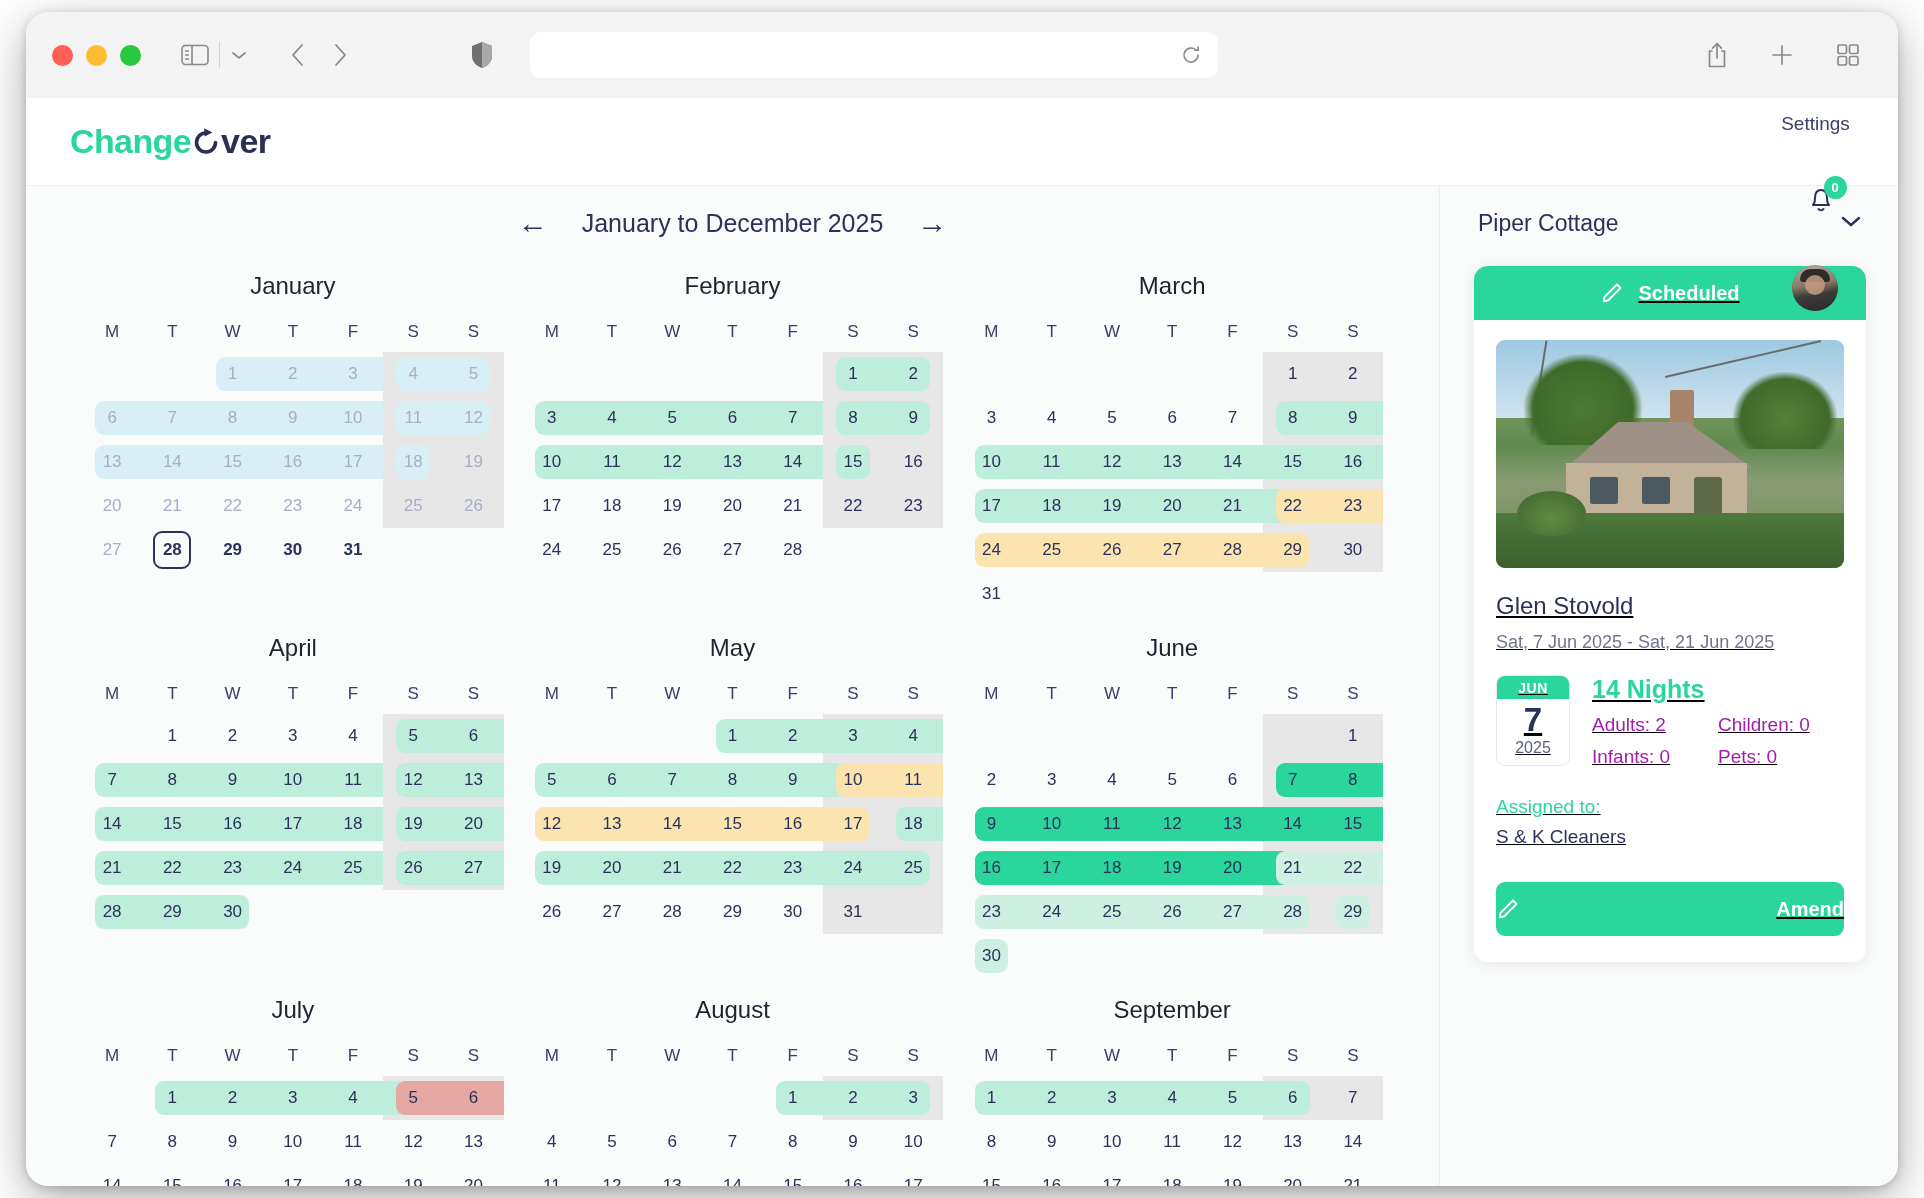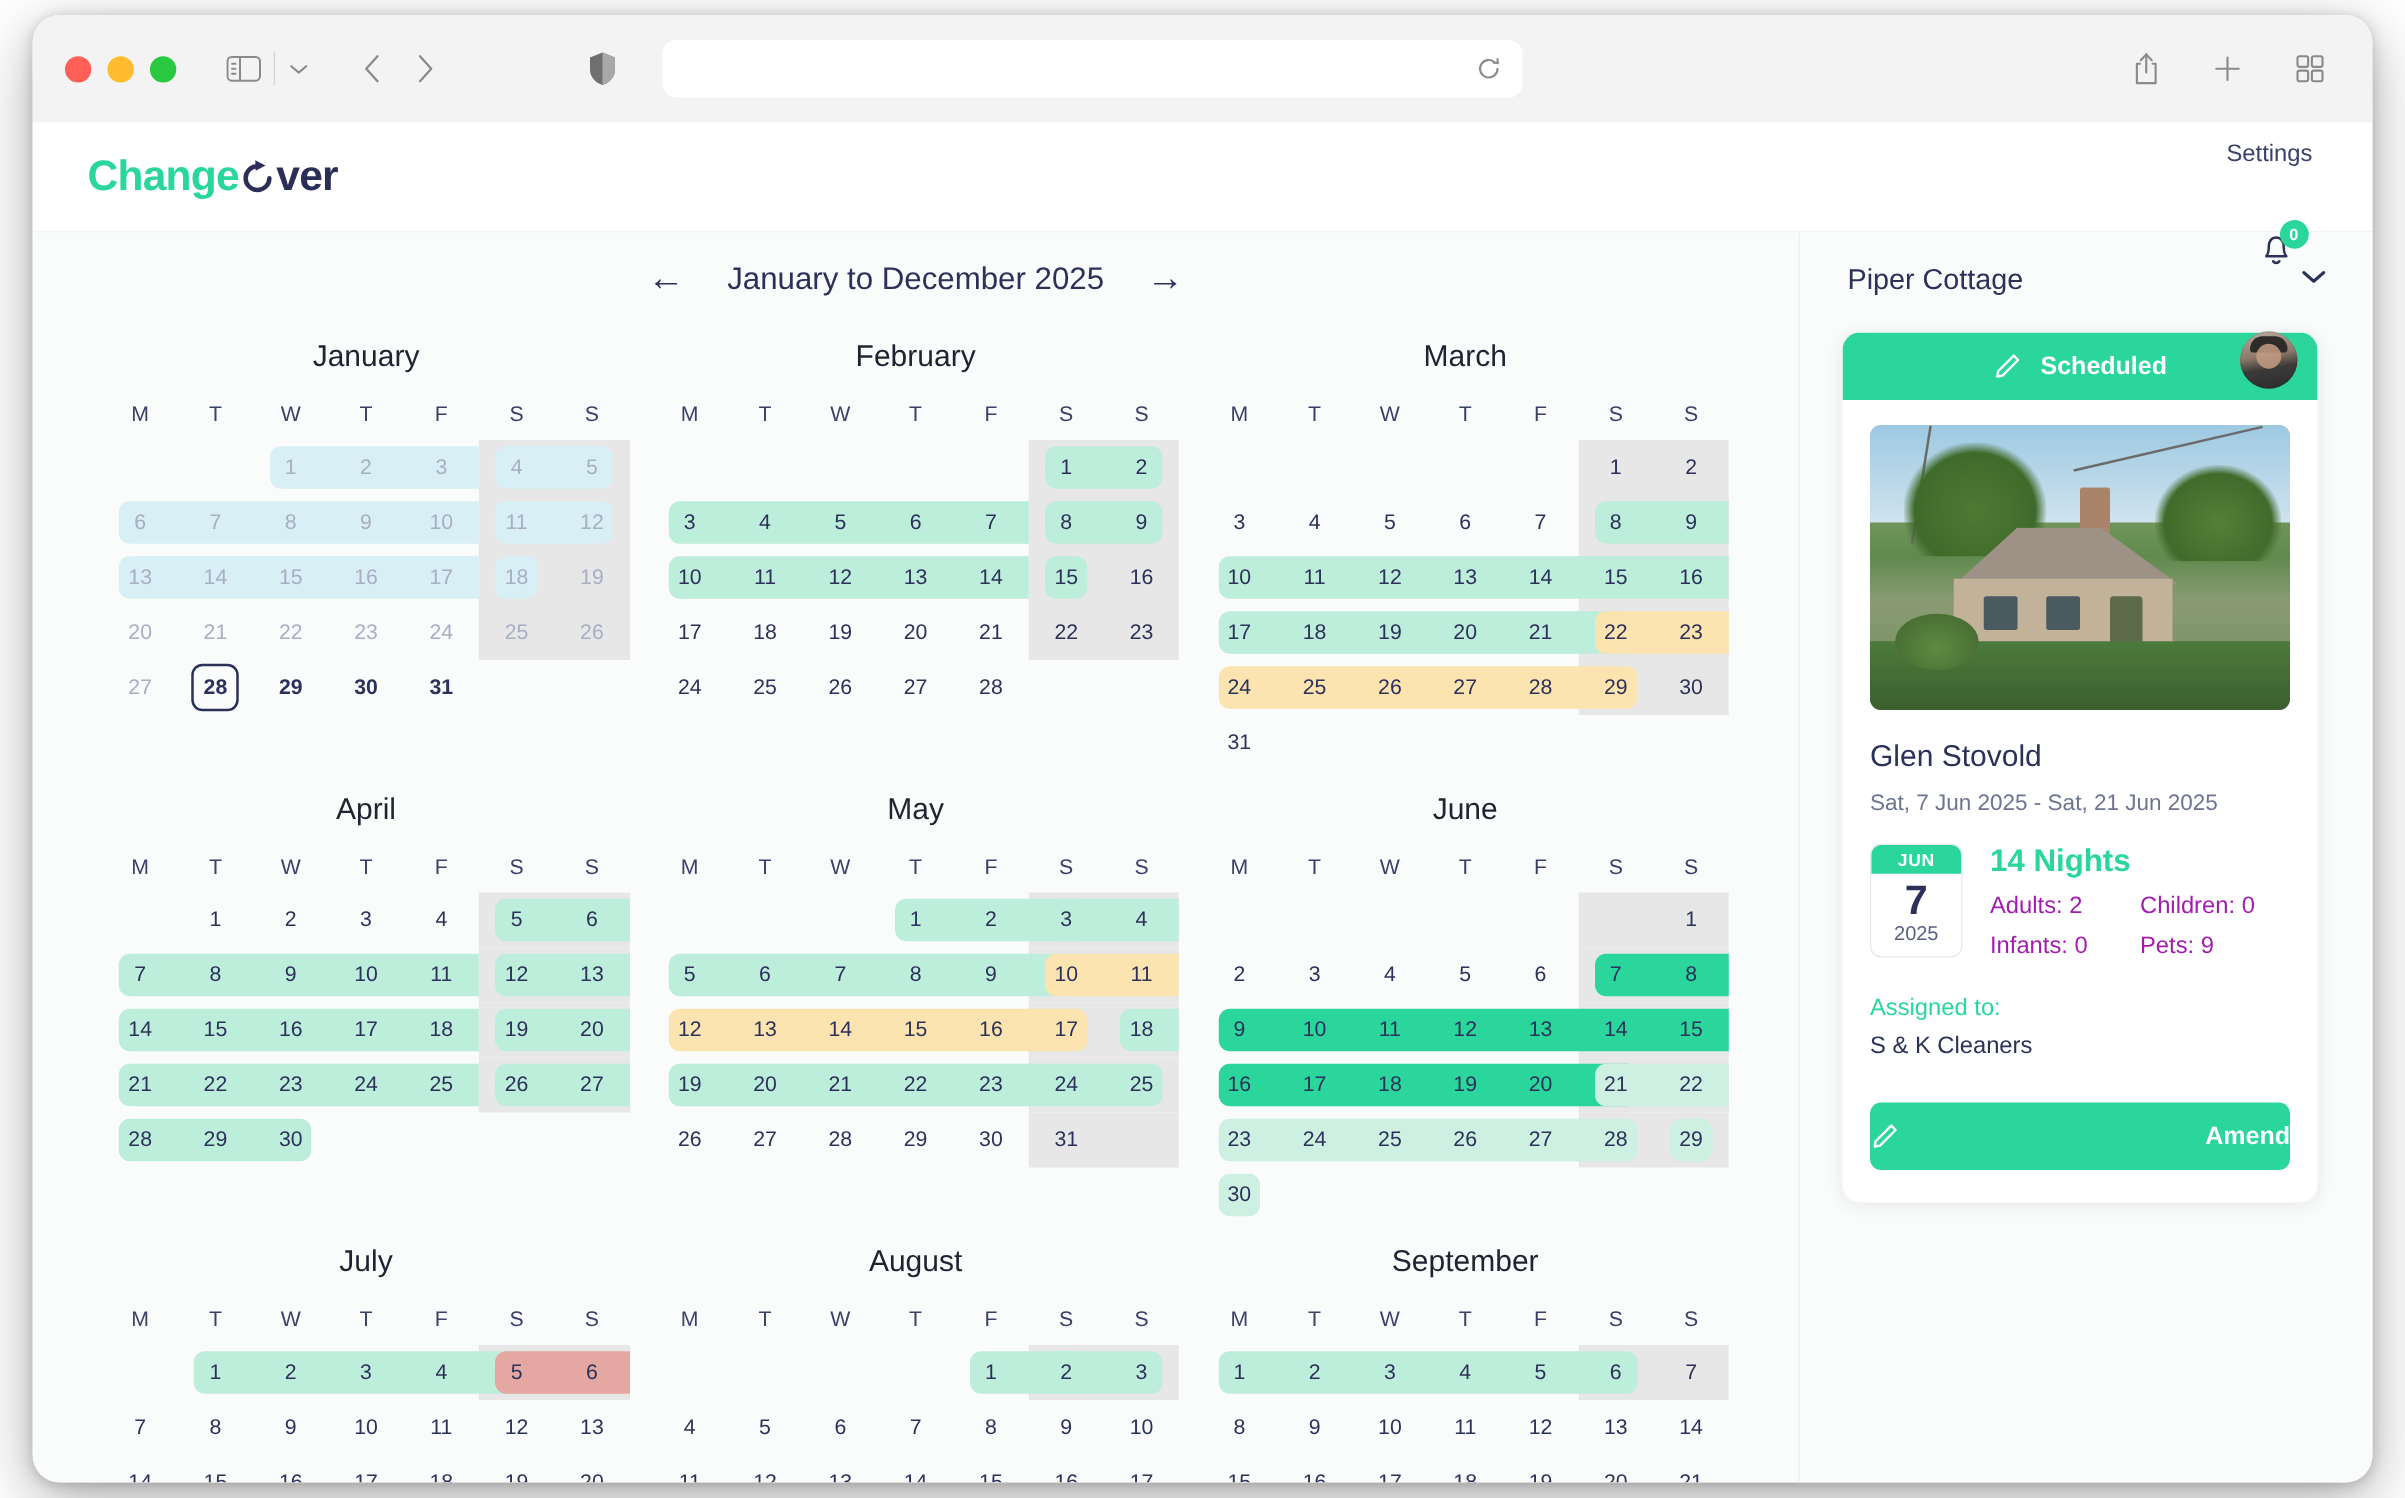--- a/index.html
+++ b/index.html
@@ -176,25 +176,26 @@
 
   
   #prop-head {
     height: 74px; display: flex; align-items: center;
     padding: 0 34px 0 38px;
   }
   #prop-name { font-size: 23px; color: #2b3158; }
   #prop-chev { margin-left: auto; color: #2b3158; cursor:pointer; }
 
   #card {
-    margin: 6px 44px 0 34px;
+    margin: 6px 32px 0 34px;
     background: #ffffff;
     border-radius: 14px;
     box-shadow: 0 2px 14px rgba(20,30,60,.09);
     overflow: hidden;
+    text-decoration: underline;
   }
   #card-head {
     background: #2ad69b; color: #ffffff;
     height: 54px; display: flex; align-items: center; justify-content: center;
     gap: 14px; font-size: 20px; font-weight: 700;
   }
   #card-body { padding: 20px 22px 26px 22px; border-radius: 27px; }
   #photo {
     width: 100%; height: 228px; border-radius: 9px; overflow: hidden;
     position: relative;
@@ -1461,21 +1462,21 @@
               <div id="chip-mon">JUN</div>
               <div id="chip-day">7</div>
               <div id="chip-yr">2025</div>
             </div>
             <div id="stay-info">
               <div id="nights">14 Nights</div>
               <div class="guest-grid">
                 <div>Adults: 2</div>
                 <div>Children: 0</div>
                 <div>Infants: 0</div>
-                <div>Pets: 9</div>
+                <div>Pets: 0</div>
               </div>
             </div>
           </div>
 
           <div id="assigned-lbl">Assigned to:</div>
           <div id="assigned-val">S &amp; K Cleaners</div>
 
           <button id="amend">
             <svg width="24" height="24" viewBox="0 0 24 24" fill="none" stroke="#ffffff" stroke-width="1.9" stroke-linecap="round" stroke-linejoin="round">
               <path d="M17 3.5 L20.5 7 L8 19.5 L3.8 20.2 L4.5 16 Z"></path>

